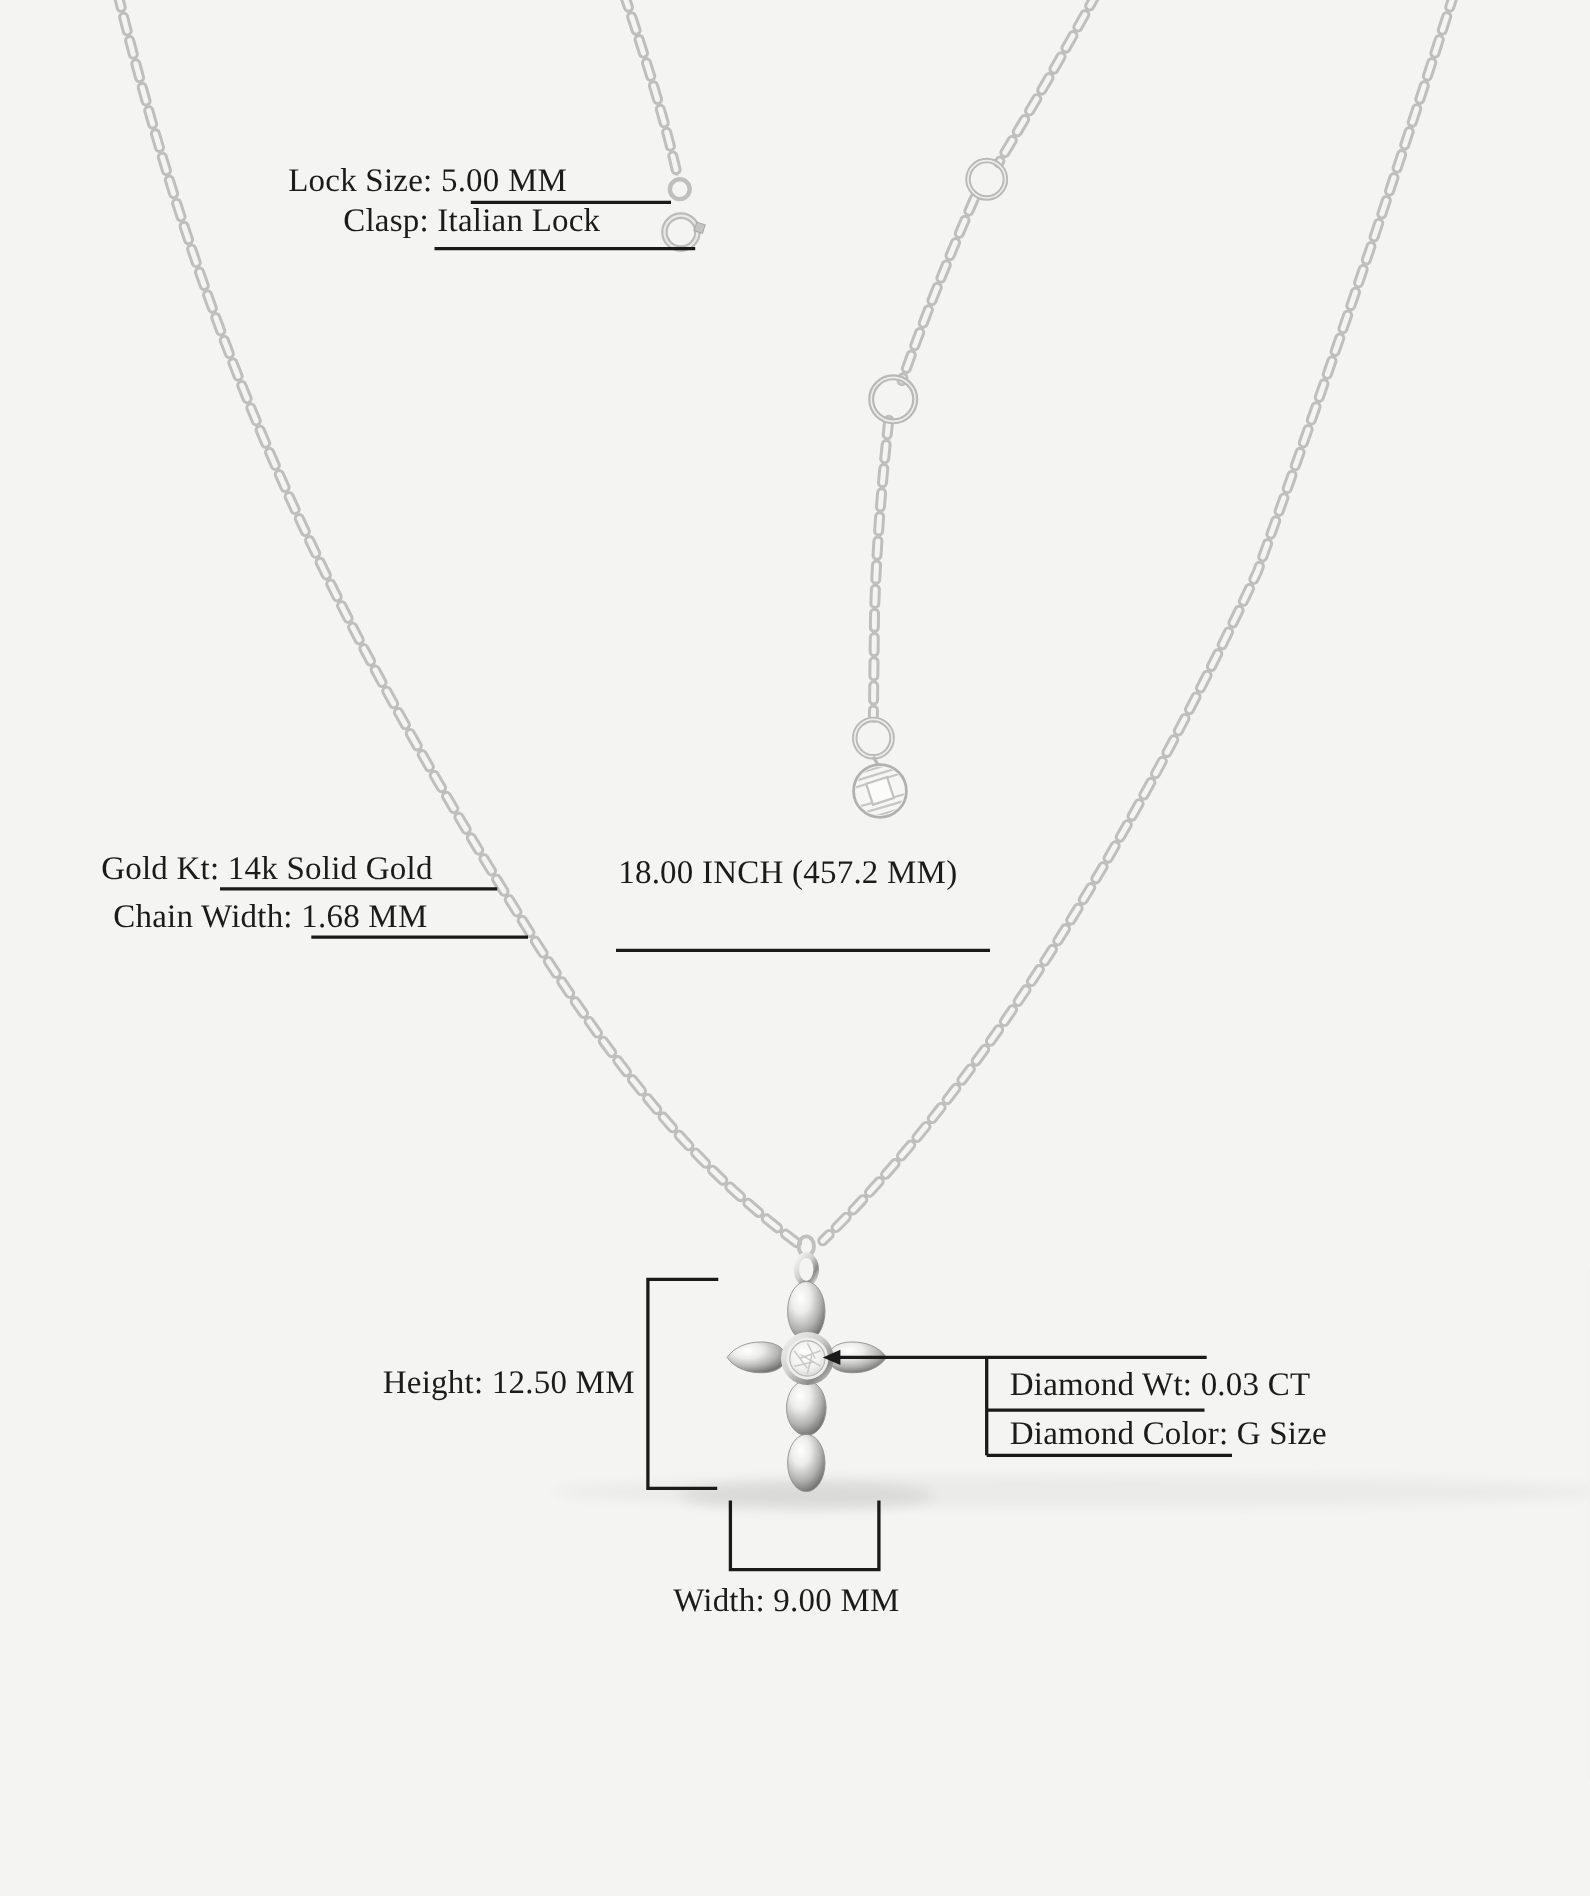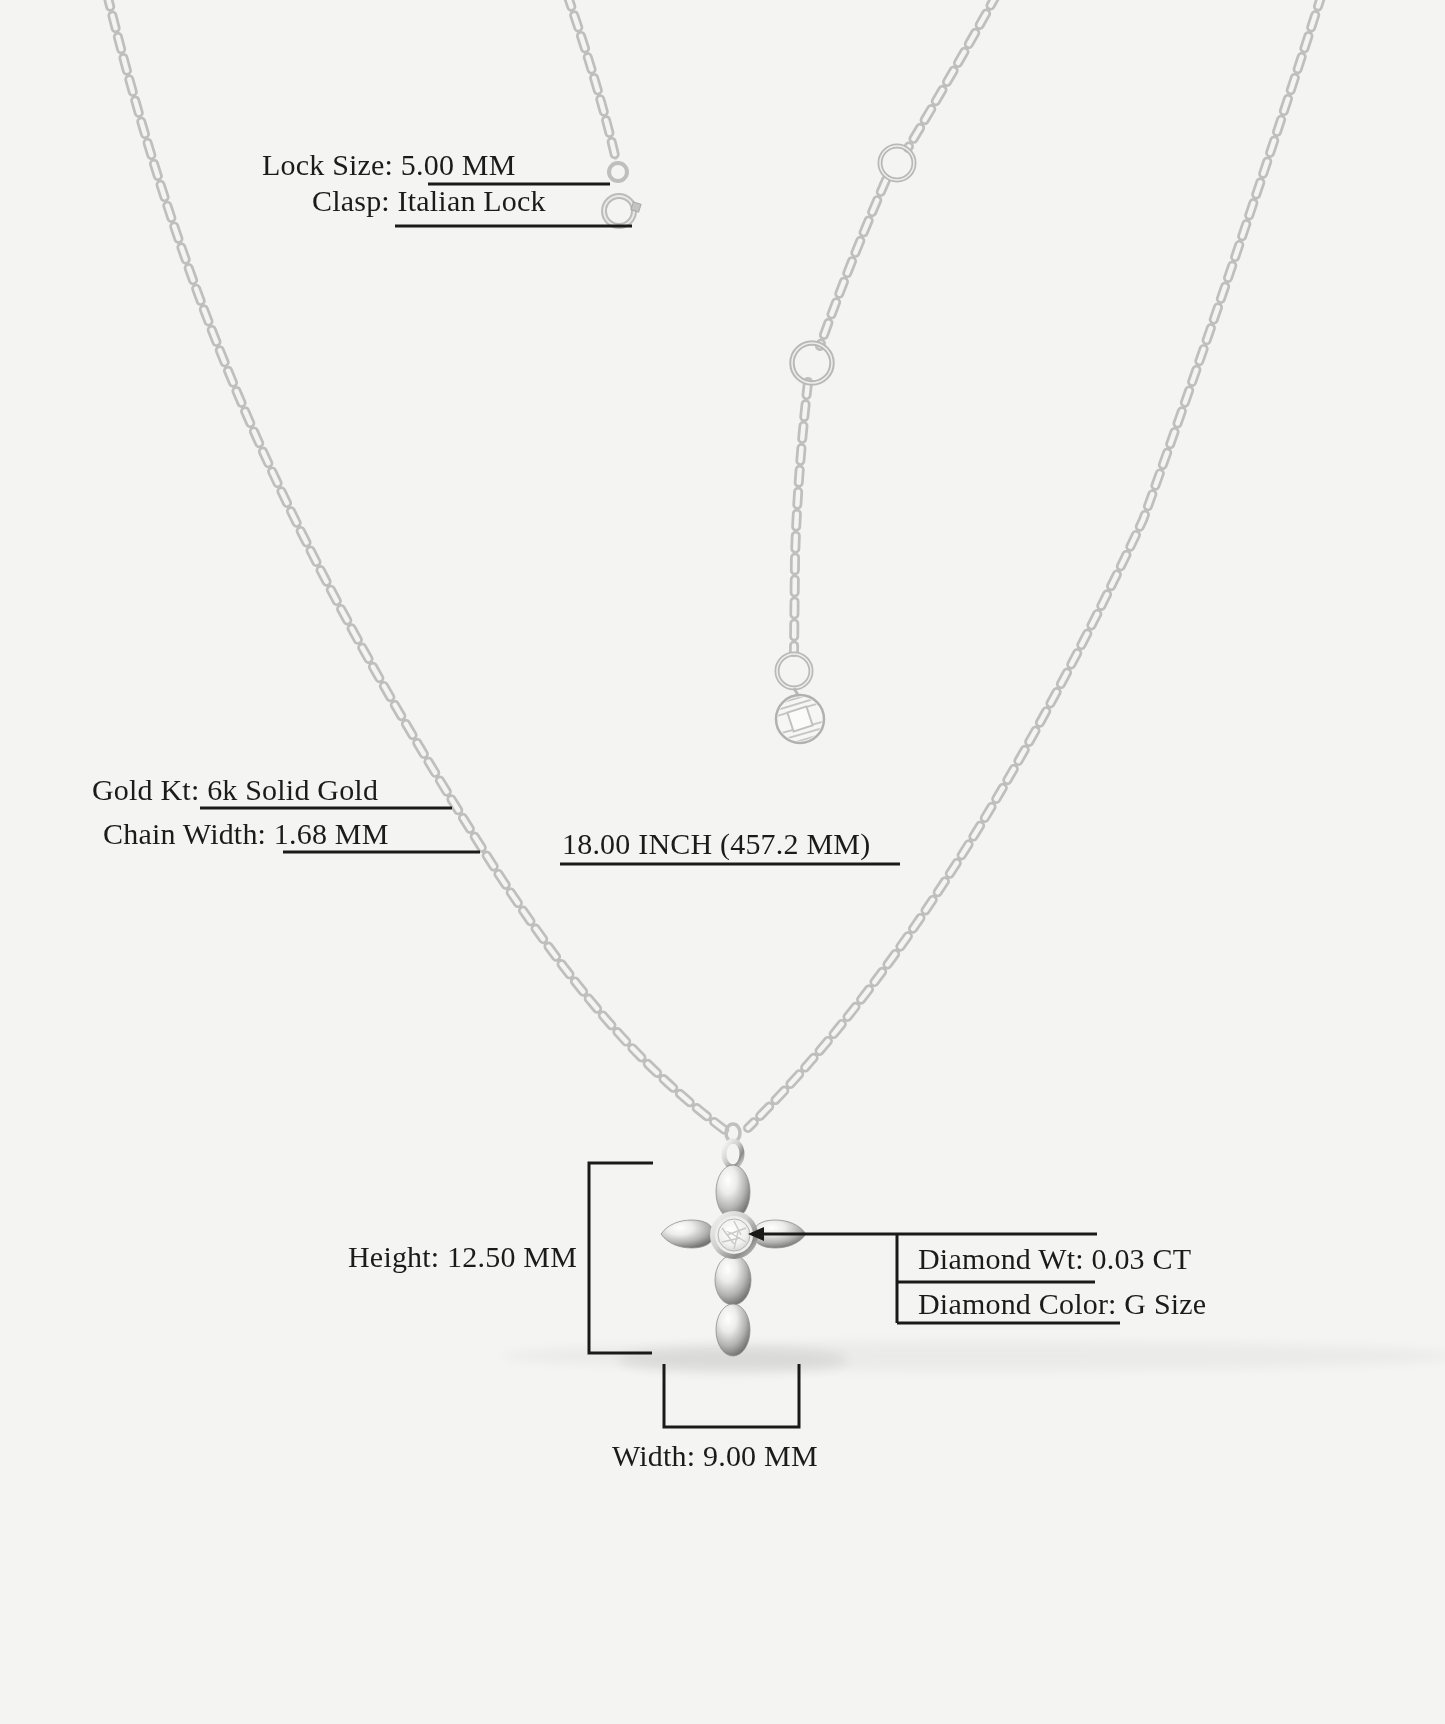--- a/index.html
+++ b/index.html
@@ -156,21 +156,21 @@
       <line x1="752" y1="1234" x2="1097" y2="1234"></line>
       <line x1="897" y1="1234" x2="897" y2="1323"></line>
       <line x1="897" y1="1282" x2="1095" y2="1282"></line>
       <line x1="897" y1="1323" x2="1120" y2="1323"></line>
     </g>
     <polygon points="748,1234 764,1227 764,1241" fill="#1a1a1a"></polygon>
   </svg>
 
   <div class="lbl" style="left:262px;top:165px">Lock Size: 5.00 MM</div>
   <div class="lbl" style="left:312px;top:201px">Clasp: Italian Lock</div>
-  <div class="lbl" style="left:92px;top:790px">Gold Kt: 6k Solid Gold</div>
+  <div class="lbl" style="left:92px;top:790px">Gold Kt: 14k Solid Gold</div>
   <div class="lbl" style="left:103px;top:834px">Chain Width: 1.68 MM</div>
-  <div class="lbl" style="left:562px;top:844px">18.00 INCH (457.2 MM)</div>
+  <div class="lbl" style="left:562px;top:794px">18.00 INCH (457.2 MM)</div>
   <div class="lbl" style="left:348px;top:1257px">Height: 12.50 MM</div>
   <div class="lbl" style="left:612px;top:1456px">Width: 9.00 MM</div>
   <div class="lbl" style="left:918px;top:1259px">Diamond Wt: 0.03 CT</div>
   <div class="lbl" style="left:918px;top:1304px">Diamond Color: G Size</div>
 
 </div>
 
 </body></html>

